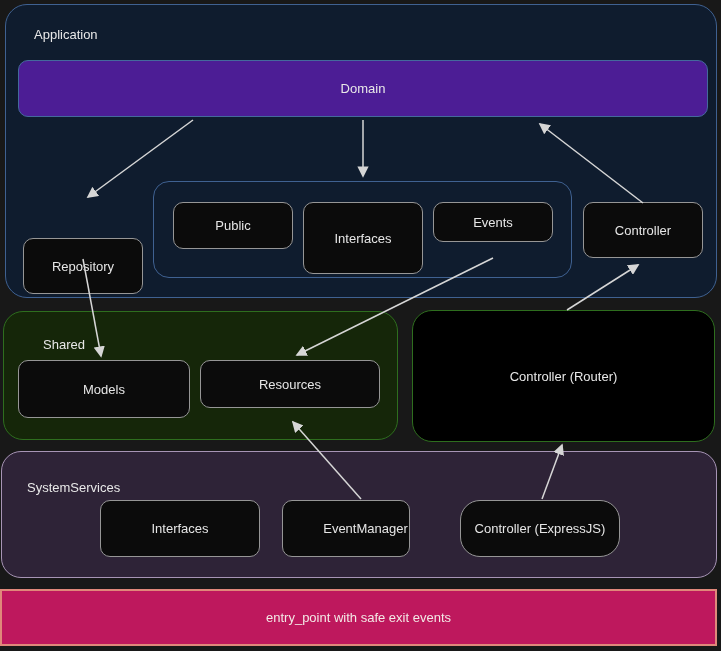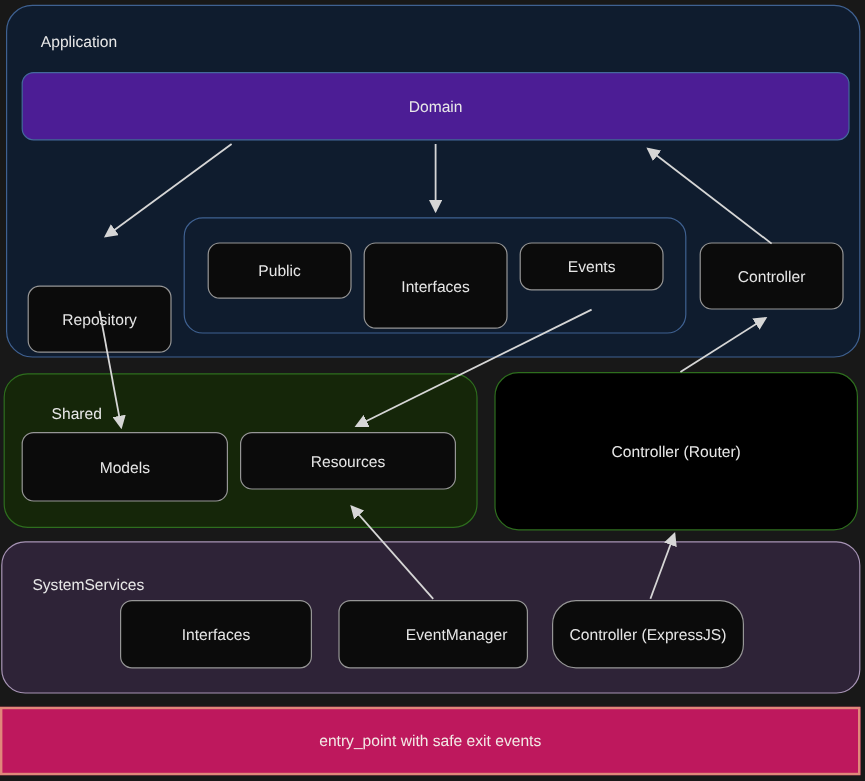--- a/index.html
+++ b/index.html
@@ -49,21 +49,21 @@
     color:#e6e6e6;text-align:center;
   }
   .n-repository{left:23px;top:202px;width:120px;height:56px;margin-top:36px;}
   .n-public{left:173px;top:202px;width:120px;height:47px;}
   .n-interfaces{left:303px;top:202px;width:120px;height:72px;}
   .n-events{left:433px;top:202px;width:120px;height:40px;}
   .n-controller{left:583px;top:202px;width:120px;height:56px;}
   .n-models{left:18px;top:360px;width:172px;height:58px;}
   .n-resources{left:200px;top:360px;width:180px;height:48px;}
   .n-connections{left:100px;top:500px;width:160px;height:57px;}
-  .n-eventmanager{left:282px;top:500px;width:158px;height:57px;padding-left:39px;}
+  .n-eventmanager{left:282px;top:500px;width:128px;height:57px;padding-left:39px;}
   .n-expressjs{left:460px;top:500px;width:160px;height:57px;border-radius:20px;}
   svg.edges{position:absolute;left:0;top:0;width:721px;height:651px;pointer-events:none;z-index:10;}
   svg.edges line{stroke:#d6d6d6;stroke-width:1.5;}
 </style>
 </head>
 <body>
 
 <div class="stage">
 
   <div class="layer app">

